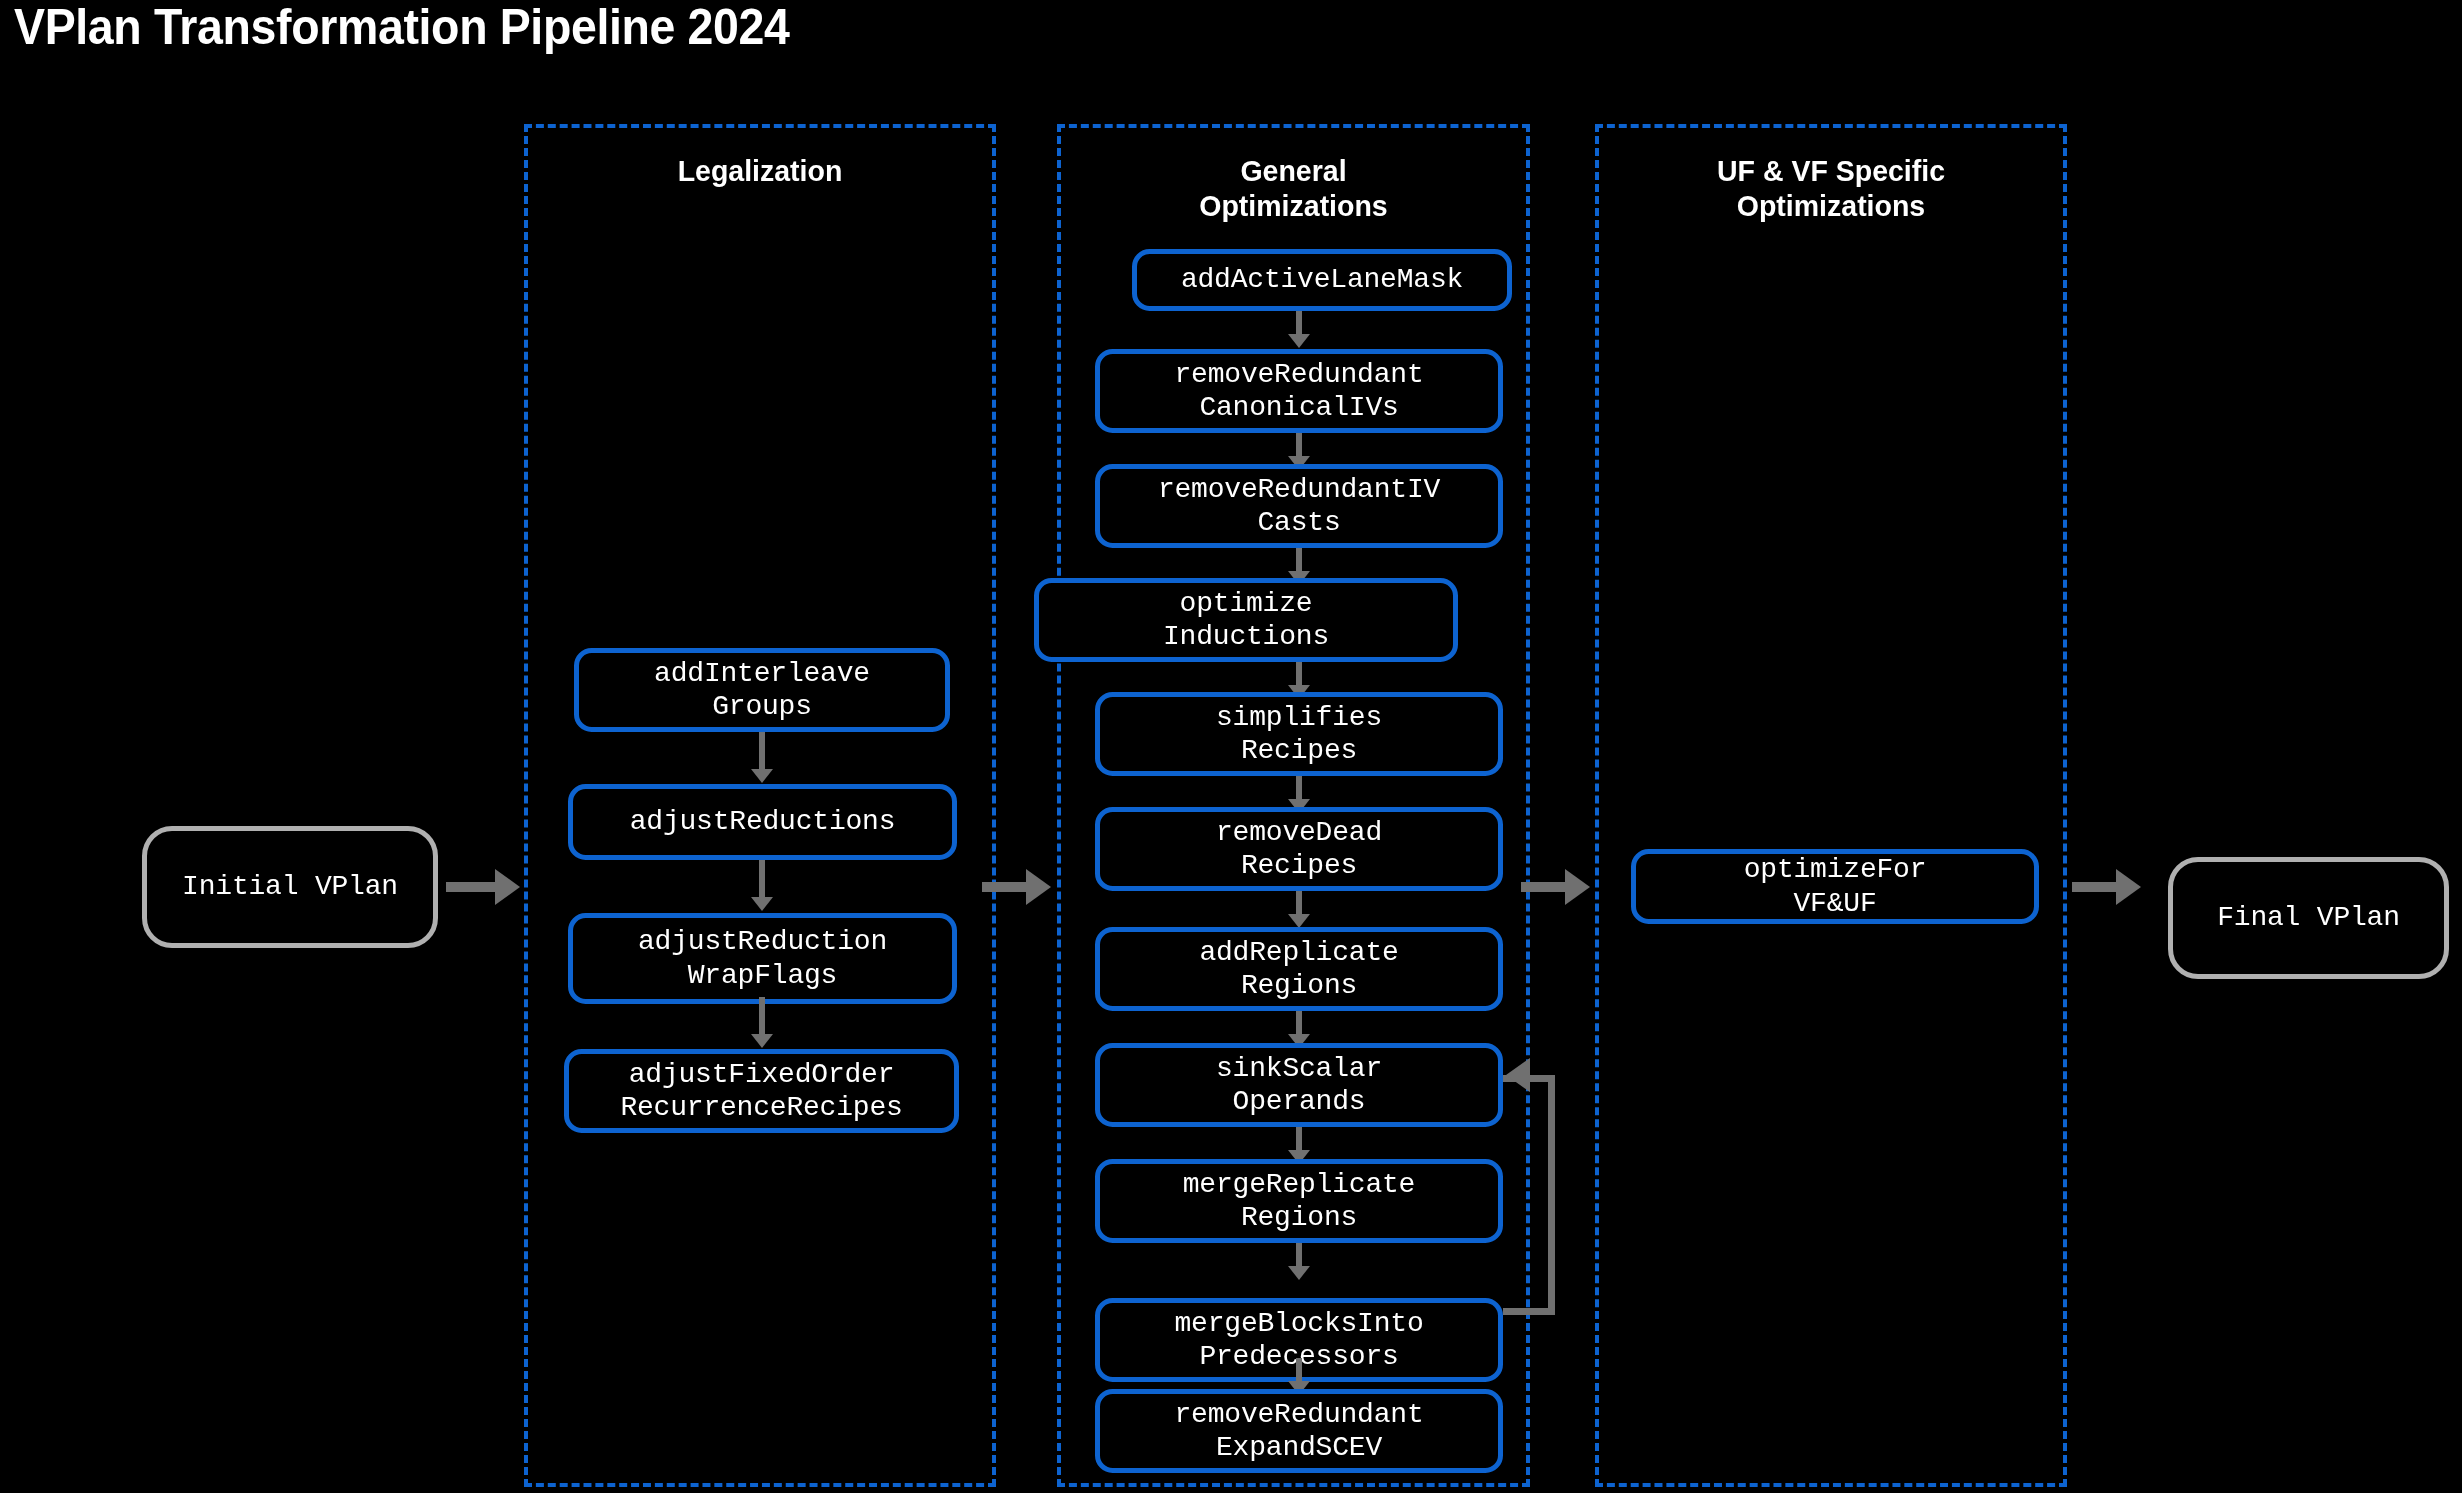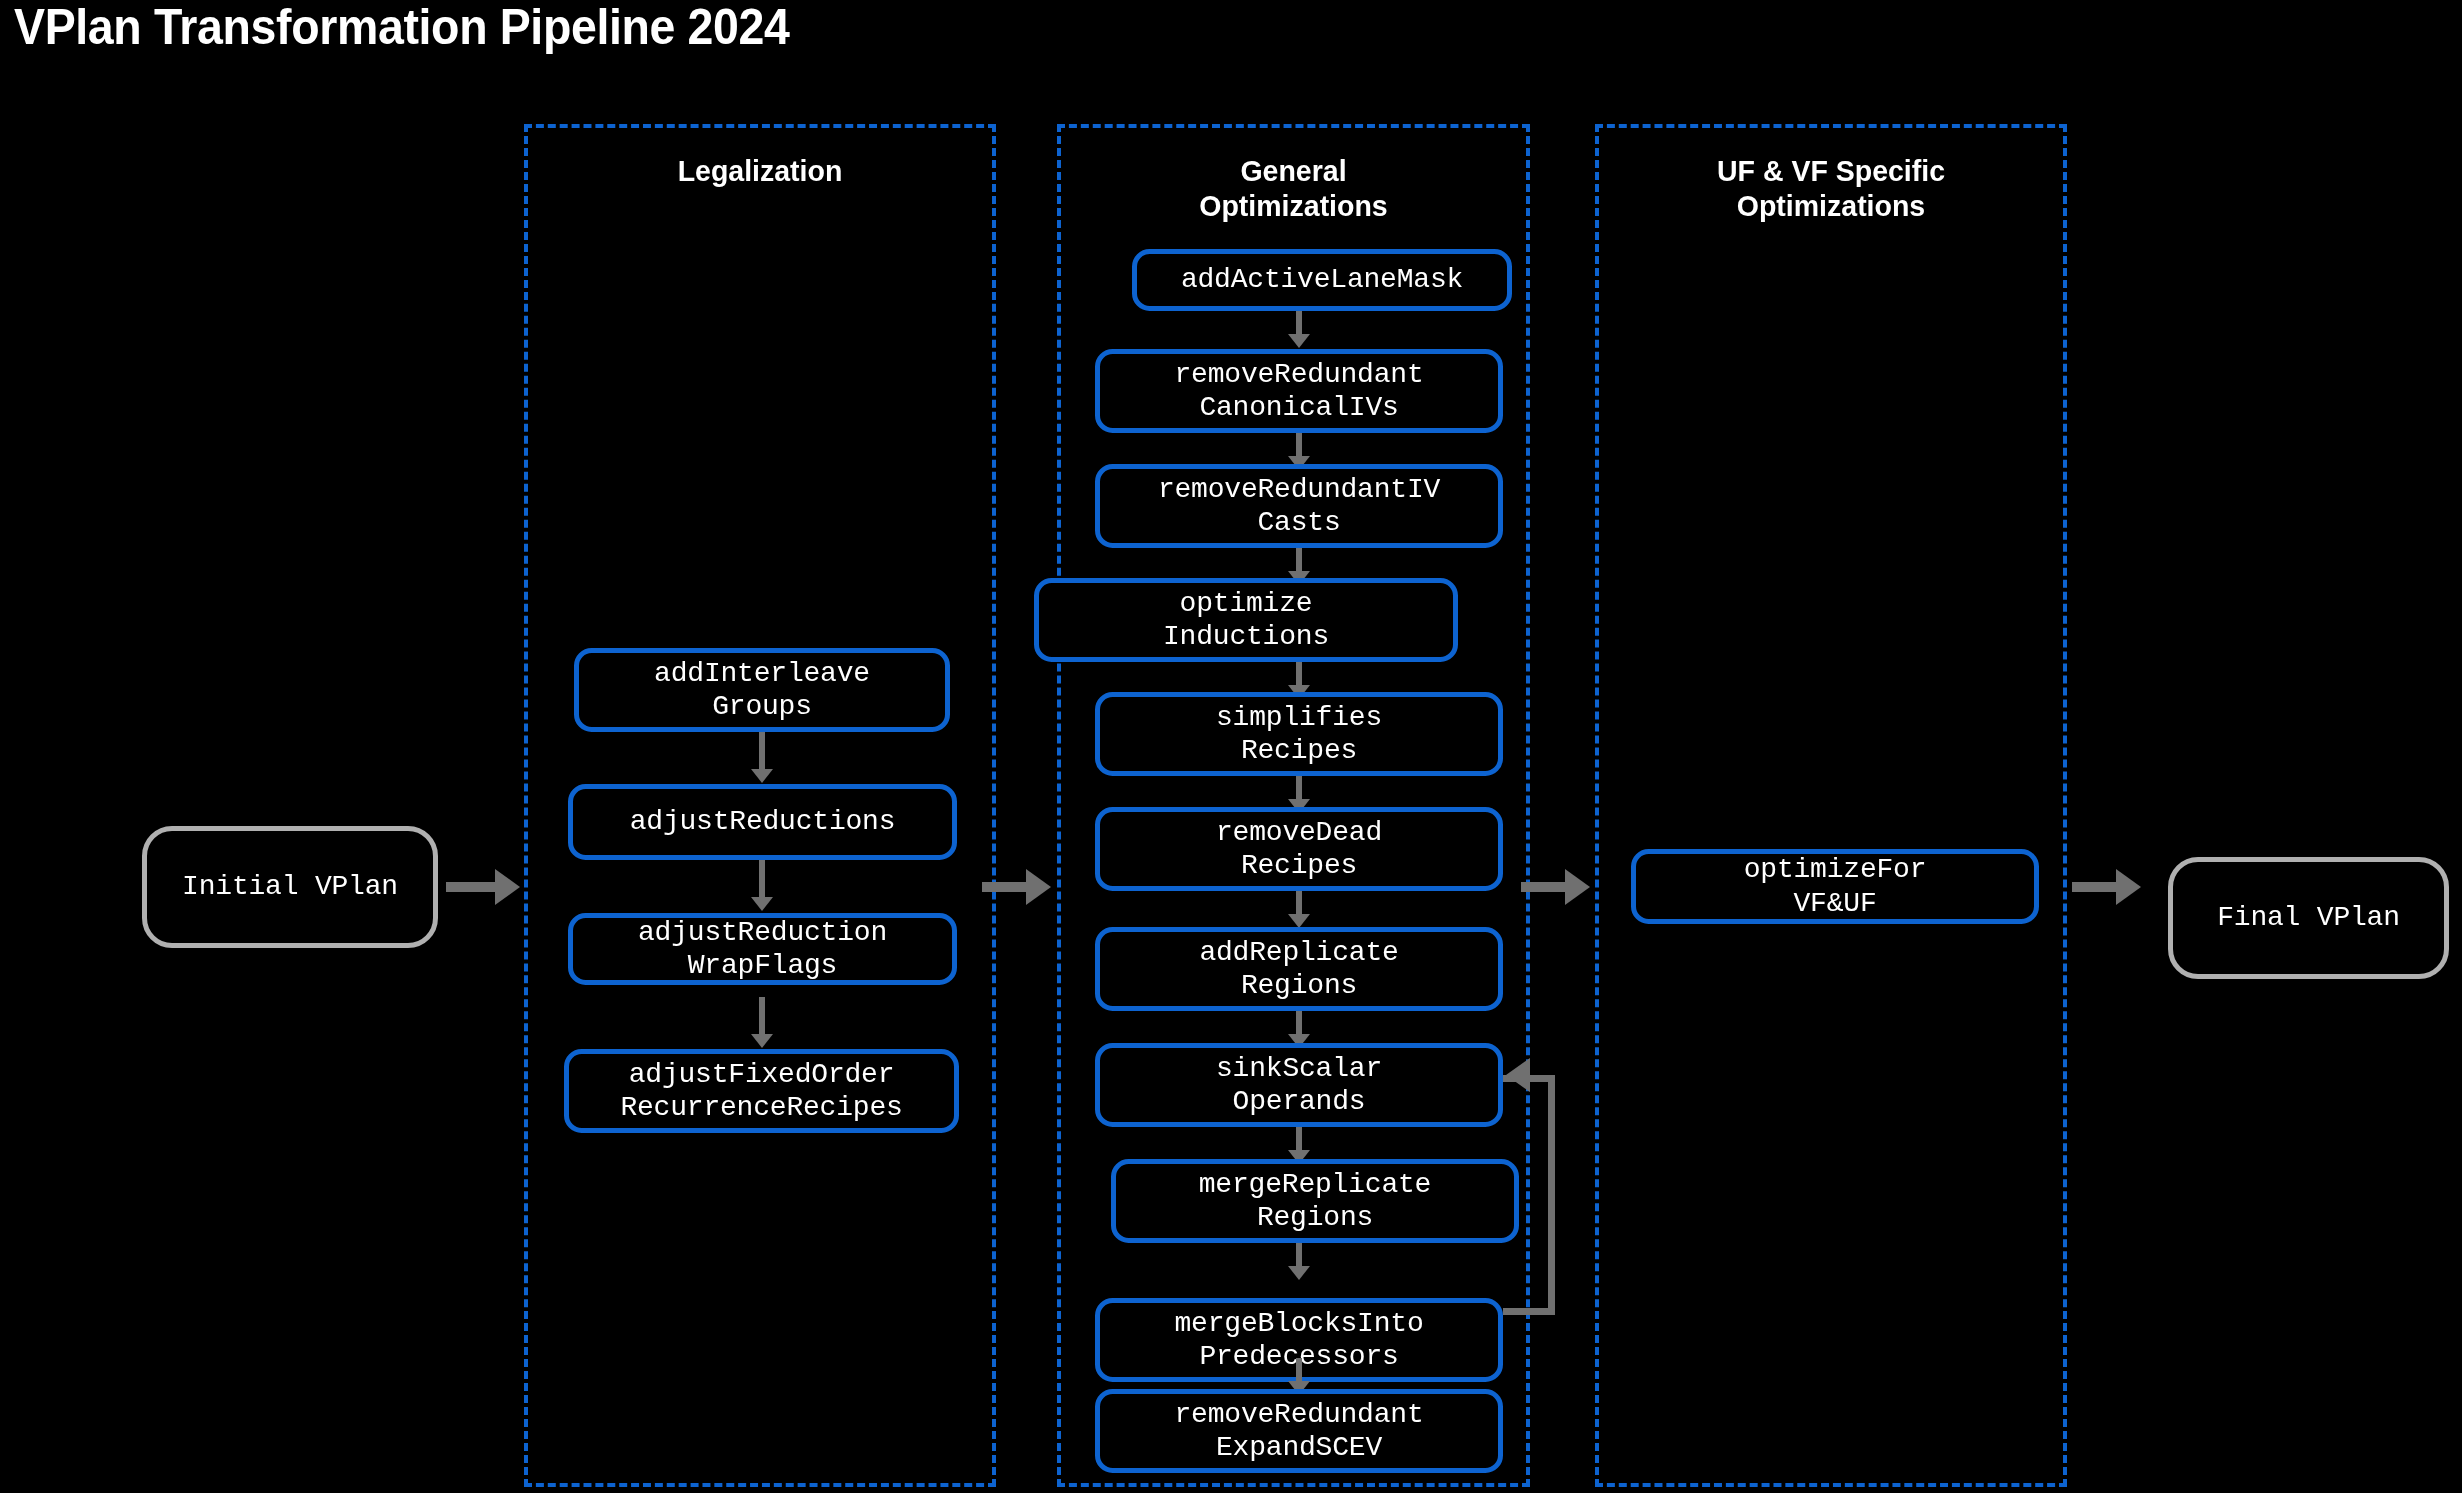--- a/index.html
+++ b/index.html
@@ -134,21 +134,21 @@
     <div class="cluster-title">Legalization</div>
   </div>
 
   <div class="node blue" style="left:574px; top:648px; width:376px; height:84px;">addInterleave
 Groups</div>
   <div class="arrow-v" style="left:759px; top:732px; height:38px;"></div>
 
   <div class="node blue" style="left:568px; top:784px; width:389px; height:76px;">adjustReductions</div>
   <div class="arrow-v" style="left:759px; top:860px; height:38px;"></div>
 
-  <div class="node blue" style="left:568px; top:913px; width:389px; height:72px;">adjustReduction
+  <div class="node blue" style="left:568px; top:913px; width:389px; height:91px;">adjustReduction
 WrapFlags</div>
   <div class="arrow-v" style="left:759px; top:997px; height:38px;"></div>
 
   <div class="node blue" style="left:564px; top:1049px; width:395px; height:84px;">adjustFixedOrder
 RecurrenceRecipes</div>
 
   <div class="arrow-h" style="left:982px; top:882px; width:45px;"></div>
 
   <div class="cluster" id="cluster-general">
     <div class="cluster-title" style="white-space:pre;">General
@@ -179,21 +179,21 @@
   <div class="arrow-v" style="left:1296px; top:891px; height:24px;"></div>
 
   <div class="node blue" style="left:1095px; top:927px; width:408px; height:84px;">addReplicate
 Regions</div>
   <div class="arrow-v" style="left:1296px; top:1011px; height:24px;"></div>
 
   <div class="node blue" style="left:1095px; top:1043px; width:408px; height:84px;">sinkScalar
 Operands</div>
   <div class="arrow-v" style="left:1296px; top:1127px; height:24px;"></div>
 
-  <div class="node blue" style="left:1095px; top:1159px; width:408px; height:84px;margin-left:16px;">mergeReplicate
+  <div class="node blue" style="left:1095px; top:1159px; width:408px; height:84px;">mergeReplicate
 Regions</div>
   <div class="arrow-v" style="left:1296px; top:1243px; height:24px;"></div>
 
   <div class="node blue" style="left:1095px; top:1274px; width:408px; height:84px;margin-top:24px;">mergeBlocksInto
 Predecessors</div>
   <div class="arrow-v" style="left:1296px; top:1358px; height:24px;"></div>
 
   <div class="node blue" style="left:1095px; top:1389px; width:408px; height:84px;">removeRedundant
 ExpandSCEV</div>
 

